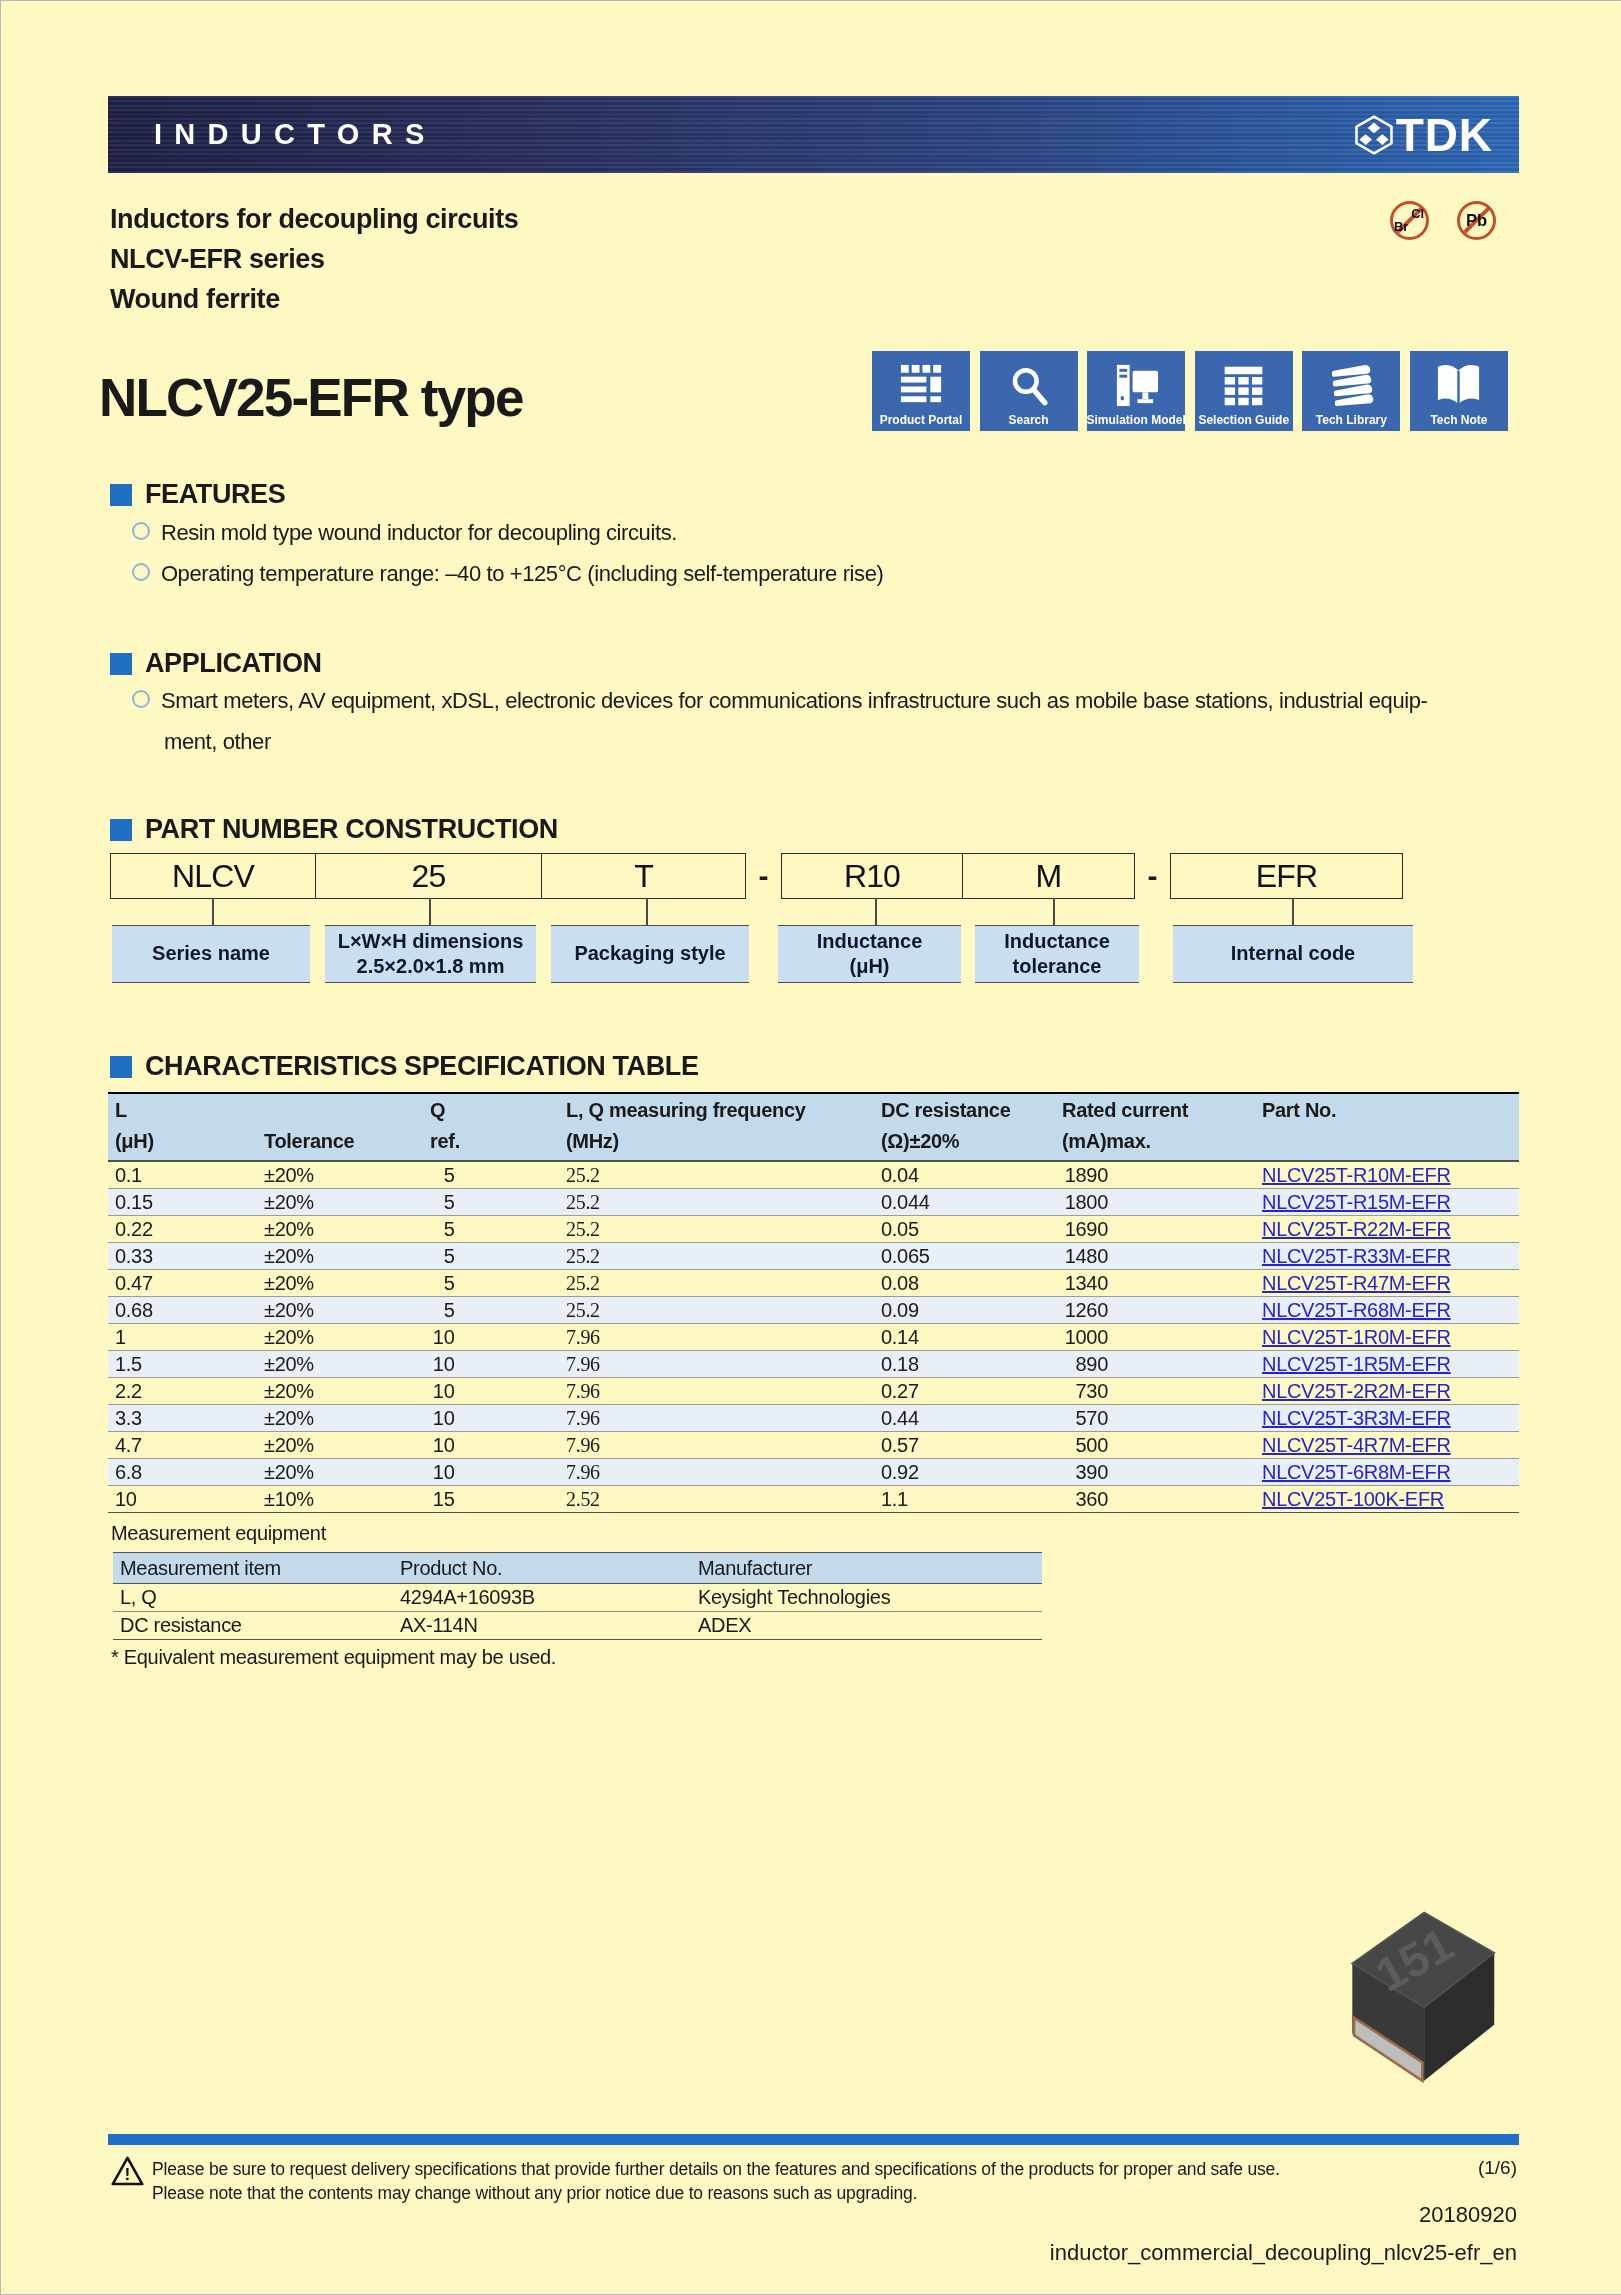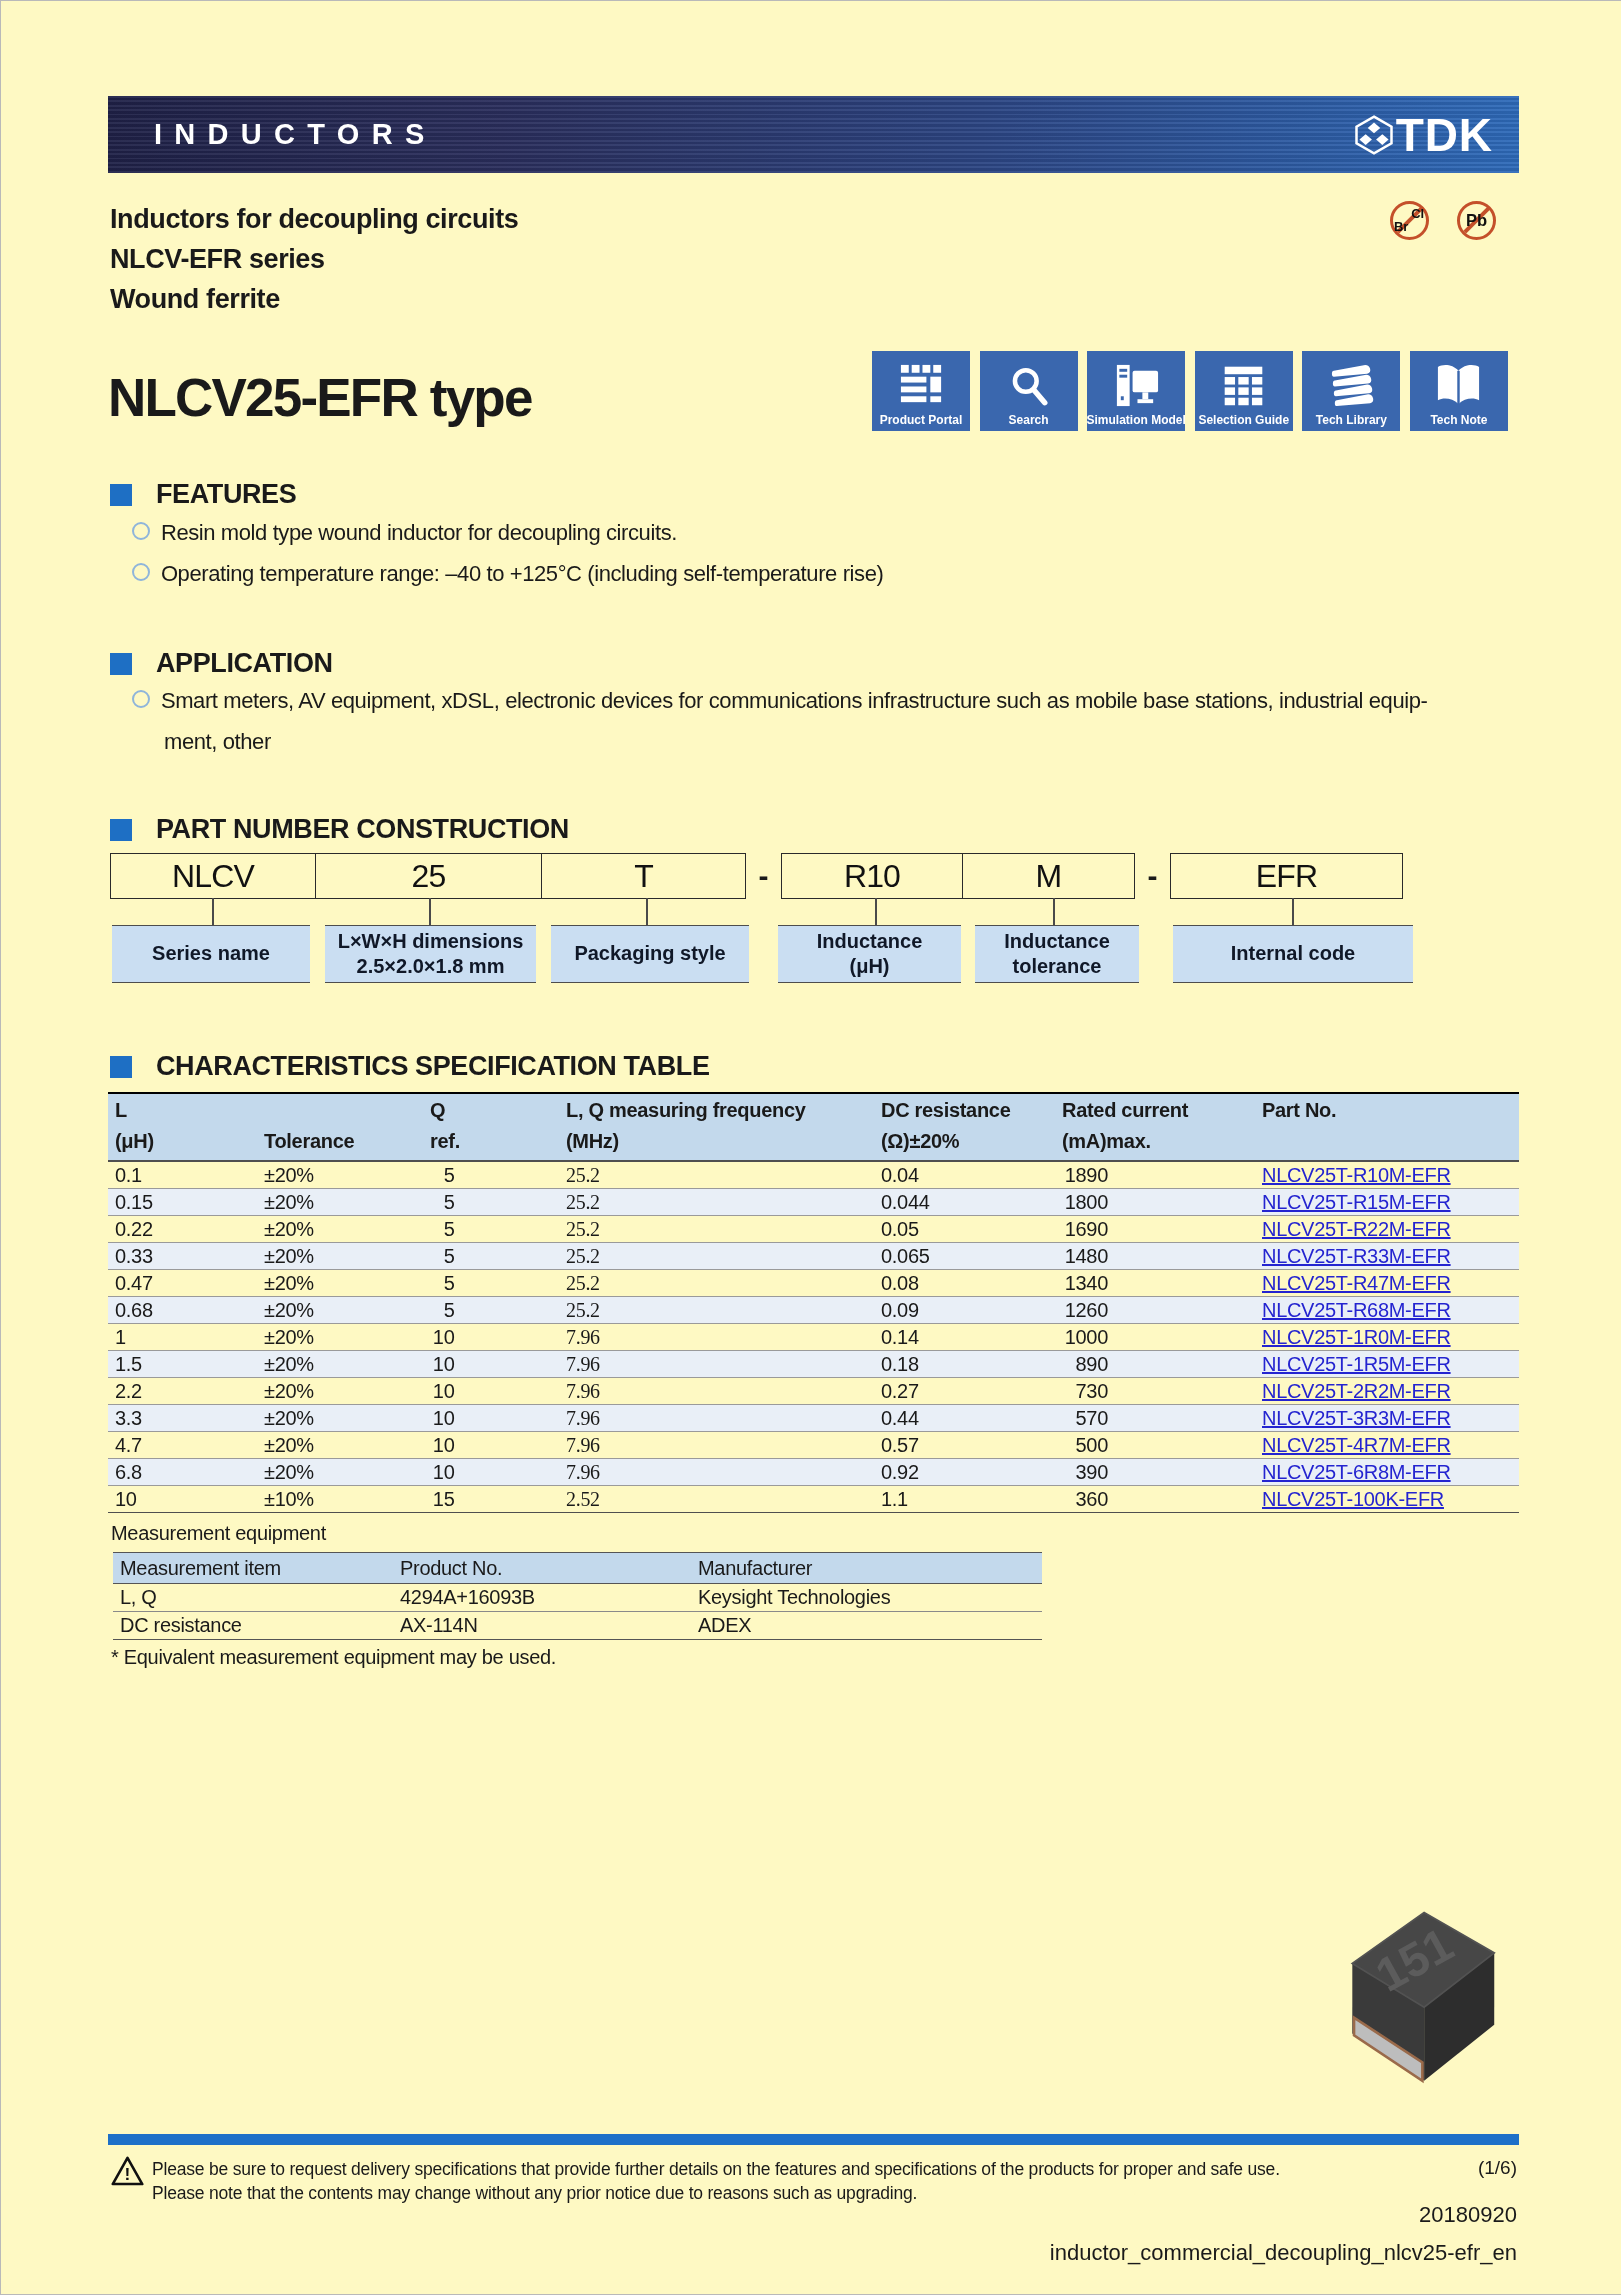--- a/index.html
+++ b/index.html
@@ -24,32 +24,32 @@
   .no-icon{position:absolute;width:39px;height:39px;border:3.5px solid #c4502a;border-radius:50%;box-sizing:border-box;}
   .no-icon::before{content:"";position:absolute;left:50%;top:-1.8px;width:3.5px;height:35px;background:#c4502a;
         transform:translateX(-50%) rotate(45deg);transform-origin:center;}
   .no-clbr{left:1389px;top:200px;}
   .no-pb{left:1456px;top:200px;}
   .no-icon .t1{position:absolute;right:1.8px;top:1.8px;font-size:13px;font-weight:bold;color:#111;}
   .no-icon .t2{position:absolute;left:0.9px;bottom:2.6px;font-size:13px;font-weight:bold;color:#111;}
   .no-icon .tc{position:absolute;left:0;right:0;top:7px;text-align:center;font-size:16.6px;font-weight:bold;color:#111;}
 
   
-  .title{position:absolute;left:107px;top:366px;font-size:53px;font-weight:800;letter-spacing:-1.8px;margin:0;}
+  .title{position:absolute;left:98px;top:366px;font-size:53px;font-weight:800;letter-spacing:-1.8px;margin:0;}
 
   
   .toolbar{position:absolute;left:871px;top:350px;display:flex;gap:9.6px;}
   .tbtn{width:98px;height:80px;background:#3a67ae;display:flex;flex-direction:column;align-items:center;
         justify-content:flex-end;box-sizing:border-box;padding-bottom:4.4px;cursor:pointer;}
   .tbtn svg{position:absolute;}
   .tbtn .ic{height:54px;display:flex;align-items:center;justify-content:center;width:100%;position:relative;}
   .tbtn .lbl{font-size:12px;font-weight:bold;color:#fff;white-space:nowrap;}
 
   
-  .sec{position:absolute;display:flex;align-items:center;gap:24px;}
+  .sec{position:absolute;display:flex;align-items:center;gap:13px;}
   .sec .sq{width:22px;height:22px;background:#1e6fc4;}
   .sec .txt{font-size:27px;font-weight:bold;letter-spacing:-0.4px;}
 
   
   .blist{position:absolute;left:131px;}
   .bullet-item{display:flex;align-items:flex-start;margin-bottom:15px;}
   .bullet-circle{flex:0 0 auto;width:18.4px;height:18.4px;border:2.6px solid #8fb5da;border-radius:50%;margin:1.8px 10.5px 0 0;box-sizing:border-box;}
   .bullet-text{font-size:22px;letter-spacing:-0.4px;line-height:26px;white-space:nowrap;}
   .cont-line{font-size:22px;letter-spacing:-0.4px;line-height:26px;margin:8.8px 0 0 32px;white-space:nowrap;}
 

